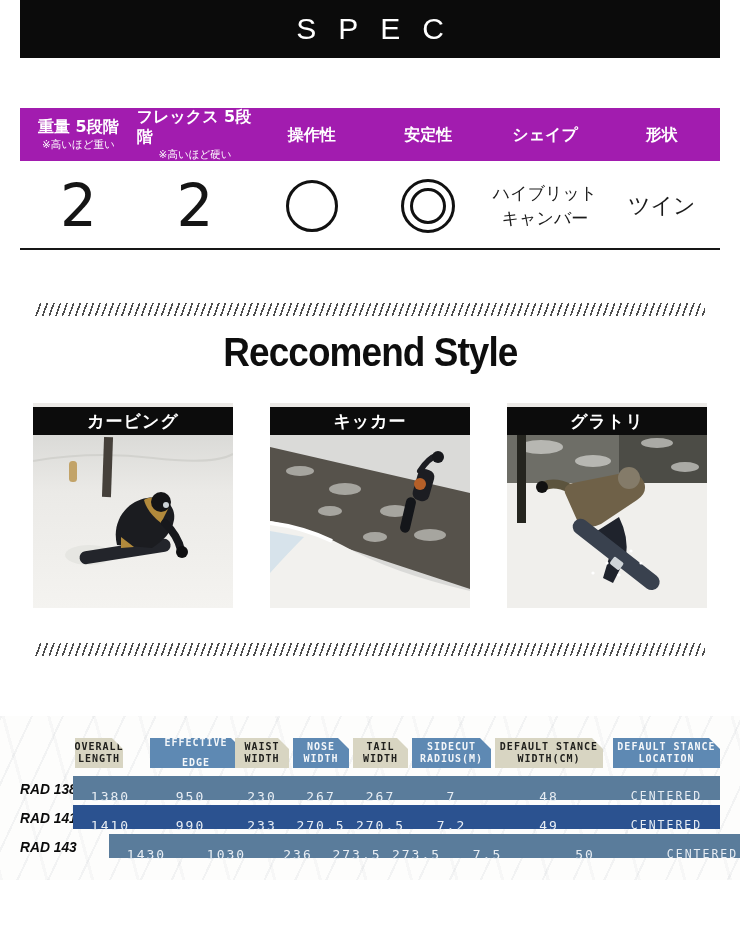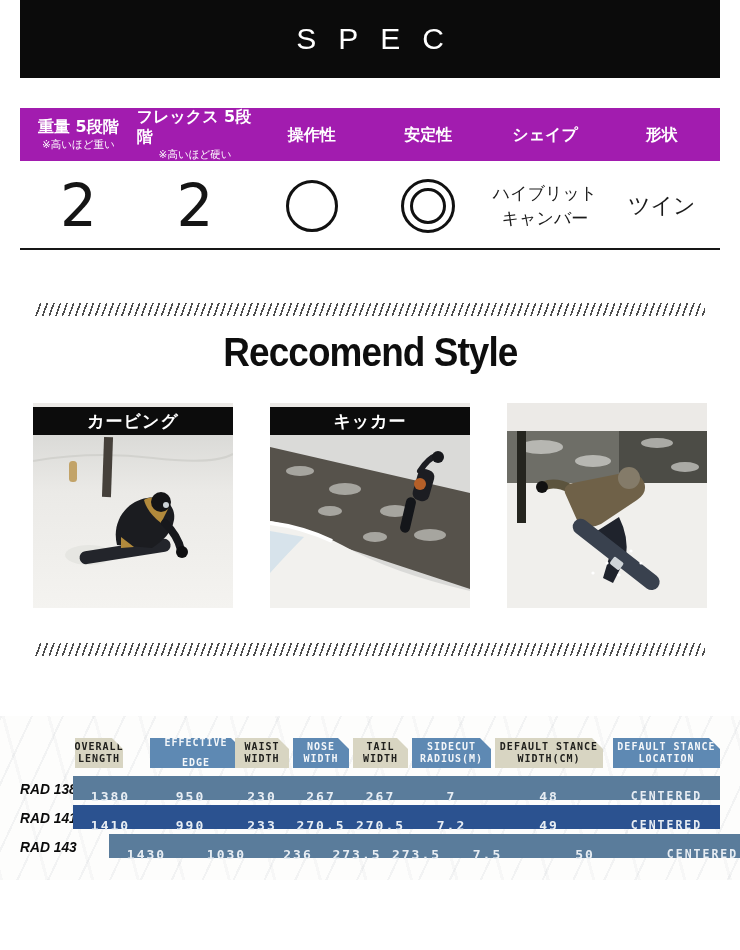--- a/index.html
+++ b/index.html
@@ -1,21 +1,21 @@
 <!DOCTYPE html>
 <html><head>
 <meta charset="utf-8">
 <style>
   html,body{margin:0;padding:0;background:#ffffff;}
   body{width:740px;height:950px;position:relative;overflow:hidden;
        font-family:"DejaVu Sans","Liberation Sans",sans-serif;color:#111;}
   .abs{position:absolute;}
 
   
-  .spec-bar{left:20px;top:0;width:700px;height:78px;background:#0b0b0b;
+  .spec-bar{left:20px;top:0;width:700px;height:58px;background:#0b0b0b;
     display:flex;align-items:center;justify-content:center;}
   .spec-bar span{color:#fff;font-size:30px;letter-spacing:22px;padding-left:22px;
     font-family:"Liberation Sans",sans-serif;}
 
   
   .spec-head{left:20px;top:108px;width:700px;height:53px;background:#a21caf;
     display:flex;align-items:center;}
   .spec-col{flex:1;display:flex;flex-direction:column;align-items:center;justify-content:center;}
   .spec-head .lab{color:#fff;font-weight:bold;font-size:16px;line-height:1.25;}
   .spec-head .note{color:#fff;font-size:10.5px;margin-top:1px;text-align:center;}
@@ -62,21 +62,21 @@
     clip-path:polygon(0 0,calc(100% - 11px) 0,100% 11px,100% 100%,0 100%);}
   .beige{background:#d8d5c2;color:#20201d;}
   .blue{background:#5e89b3;color:#f3f6f9;}
   .t0{left:75px;width:48px;} .t1{left:150px;width:92px;gap:8px;} .t2{left:235px;width:54px;}
   .t3{left:293px;width:56px;text-align:right;} .t4{left:353px;width:55px;} .t5{left:412px;width:79px;}
   .t6{left:495px;width:108px;} .t7{left:613px;width:107px;}
 
   .row-band{position:absolute;left:73px;width:647px;height:24px;}
   .r0{top:776px;background:#5a7c9b;} .r1{top:805px;background:#2b5290;} .r2{top:834px;background:#5a7c9b;margin-left:36px;}
   .cell{position:absolute;top:0;height:40px;display:flex;align-items:center;justify-content:center;
-    font-family:"DejaVu Sans Mono","Liberation Mono",monospace;font-weight:bold;
+    font-family:"DejaVu Sans Mono","Liberation Mono",monospace;font-weight:normal;
     font-size:13px;letter-spacing:2px;color:#e7edf3;}
   .c0{left:2px;width:71px;} .c1{left:77px;width:81px;} .c2{left:162px;width:54px;}
   .c3{left:220px;width:56px;} .c4{left:280px;width:55px;} .c5{left:339px;width:79px;}
   .c6{left:422px;width:108px;} .c7{left:540px;width:107px;font-size:11.5px;}
 
   .row-label{position:absolute;left:20px;width:52px;height:24px;
     display:flex;align-items:center;
     font-family:"Liberation Sans",sans-serif;font-style:italic;font-weight:bold;
     font-size:15px;color:#0a0a0a;transform:scaleX(.92);transform-origin:left center;white-space:nowrap;}
   .rl0{top:776px;} .rl1{top:805px;} .rl2{top:834px;}
@@ -192,20 +192,23 @@
     <path d="M0 92 Q32 96 62 110" stroke="#ffffff" stroke-width="4" fill="none"></path>
     <path d="M150 40 Q158 27 168 24" stroke="#1c1d22" stroke-width="6" fill="none" stroke-linecap="round"></path>
     <circle cx="168" cy="26" r="6" fill="#17181c"></circle>
     <rect x="145" y="38" width="17" height="32" rx="7" fill="#1c1d22" transform="rotate(16 153 54)"></rect>
     <circle cx="150" cy="53" r="6" fill="#b55f28"></circle>
     <rect x="133" y="66" width="10" height="36" rx="5" fill="#14161a" transform="rotate(13 138 84)"></rect>
   </svg>
 </div>
 
 <div class="abs photo ph3">
+  <div class="bar">
+    <span>グラトリ</span>
+  </div>
   <svg width="200" height="177" viewBox="0 0 200 177">
     <rect width="200" height="56" fill="#6e6e67"></rect>
     <rect x="112" width="88" height="56" fill="#4c4c46"></rect>
     <g fill="#e9e9e5" opacity=".6">
       <ellipse cx="34" cy="16" rx="22" ry="7"></ellipse>
         <ellipse cx="86" cy="30" rx="18" ry="6"></ellipse>
       <ellipse cx="150" cy="12" rx="16" ry="5"></ellipse>
         <ellipse cx="178" cy="36" rx="14" ry="5"></ellipse>
     </g>
     <rect y="52" width="200" height="125" fill="#f0efec"></rect>

